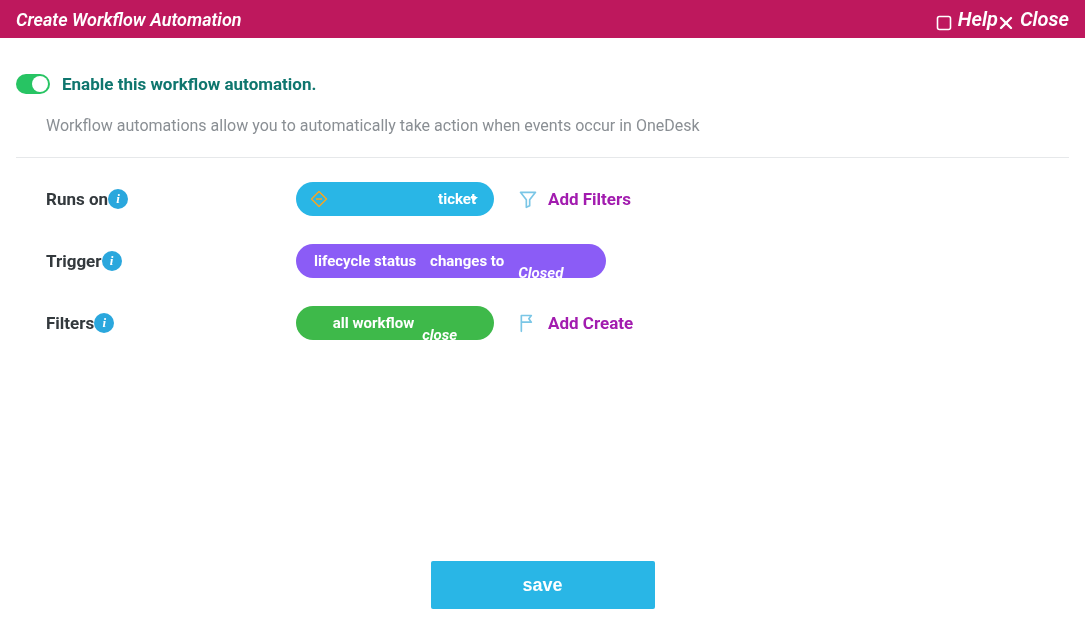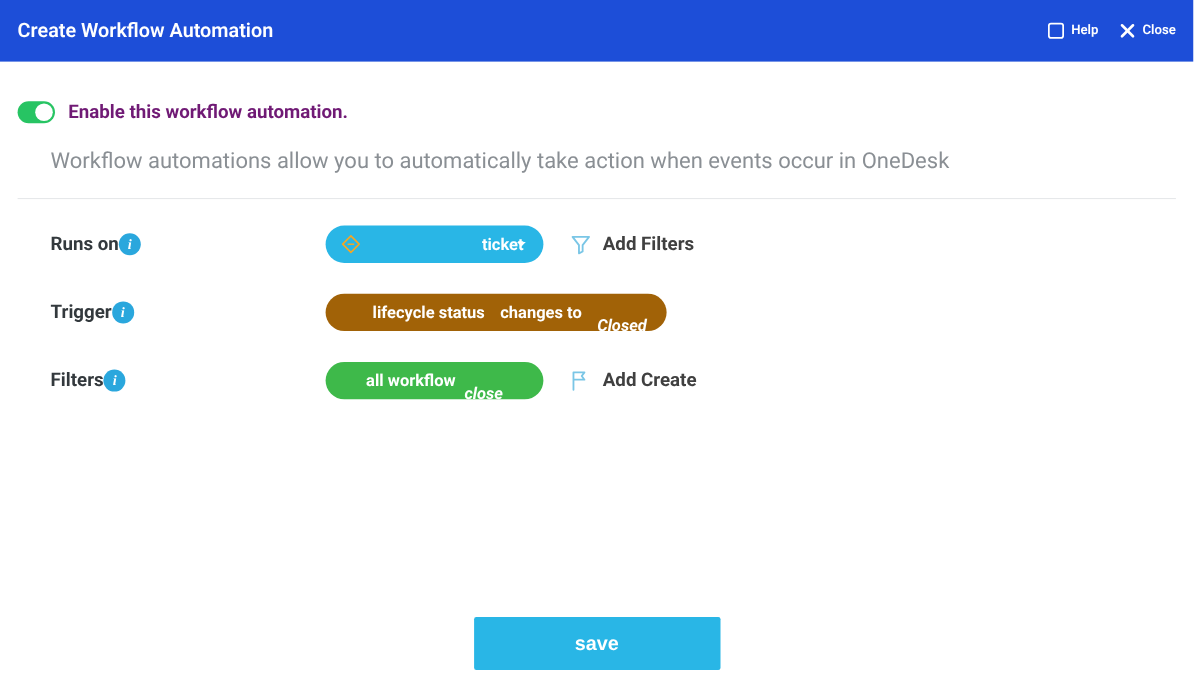--- a/index.html
+++ b/index.html
@@ -5,37 +5,37 @@
 * { box-sizing: border-box; margin: 0; padding: 0; }
 body {
   font-family: -apple-system, BlinkMacSystemFont, "Segoe UI", Roboto, "Helvetica Neue", Arial, sans-serif;
   background: #fff;
   width: 1085px;
   height: 627px;
   overflow: hidden;
   position: relative;
 }
 .titlebar {
-  background: #1d4ed8;
-  color: #fff;
-  height: 56px;
+  background: #be185d;
+  color: #fff;
+  height: 38px;
   display: flex;
   align-items: center;
   padding: 0 16px;
   font-size: 18px;
   font-weight: 600;
+  font-style: italic;
 }
 .titlebar .spacer { flex: 1; }
 .titlebar .tb-action {
   display: inline-flex;
-  align-items: flex-start;
+  align-items: flex-end;
   gap: 6px;
-  margin-left: 18px;
-  cursor: pointer;
-  font-size: 12px;
+  cursor: pointer;
+  font-size: 20px;
 }
 .content { padding: 28px 16px 0 16px; }
 .enable-row {
   display: flex;
   align-items: center;
   gap: 12px;
   padding: 8px 0 6px 0;
 }
 .toggle {
   width: 34px;
@@ -49,25 +49,25 @@
   content: "";
   position: absolute;
   width: 16px; height: 16px;
   background: #fff;
   border-radius: 50%;
   top: 2px; right: 2px;
 }
 .enable-label {
   font-weight: 700;
   font-size: 17px;
-  color: #701a75;
+  color: #0f766e;
 }
 .desc {
   color: #8a8f94;
-  font-size: 20px;
+  font-size: 16px;
   padding: 16px 0 22px 30px;
 }
 .divider {
   border: none;
   border-top: 1px solid #e6e8ea;
 }
 .rows { padding: 24px 0 0 30px; }
 .row {
   display: flex;
   align-items: center;
@@ -115,35 +115,35 @@
   justify-content: space-between;
   position: relative;
   padding-left: 14px;
 }
 .runs-on-pill .ticket-icon { margin-right: 10px; }
 .runs-on-pill .chev {
   position: absolute;
   right: 14px;
 }
 .trigger-pill {
-  background: #a16207;
+  background: #8b5cf6;
   width: 310px;
-  justify-content: flex-end;
+  justify-content: flex-start;
 }
 .action-pill {
   background: #3eb94a;
   width: 198px;
   justify-content: center;
 }
 .link-btn {
   display: inline-flex;
   align-items: center;
   gap: 10px;
   margin-left: 24px;
-  color: #404040;
+  color: #a21caf;
   font-weight: 700;
   font-size: 17px;
   cursor: pointer;
 }
 .link-btn svg { stroke: #7ac6e6; }
 .save-wrap {
   position: absolute;
   left: 0; right: 0;
   bottom: 18px;
   display: flex;

